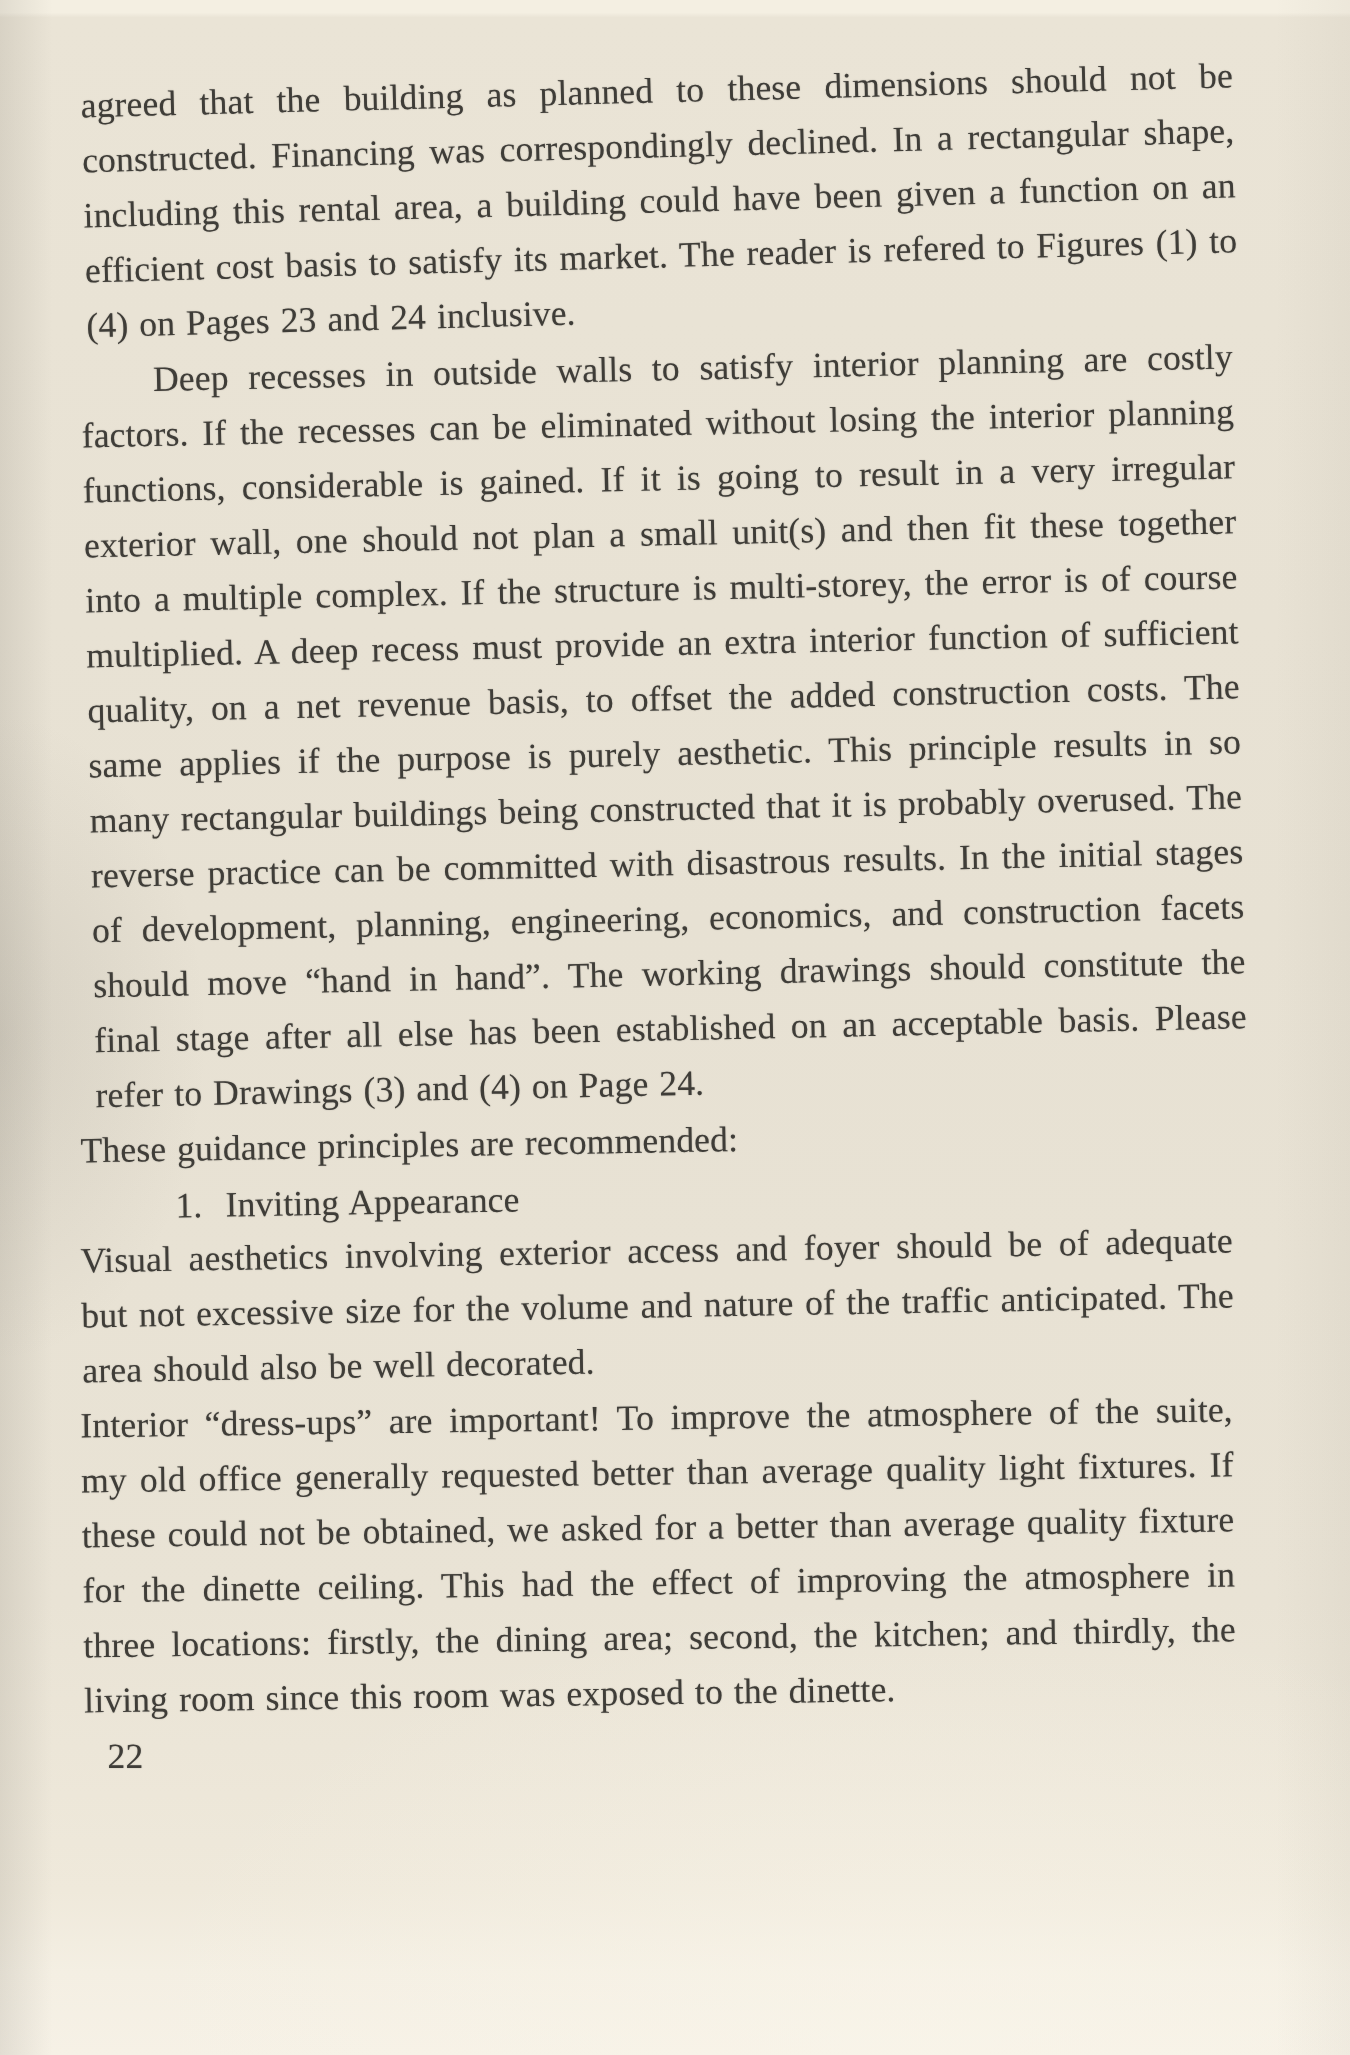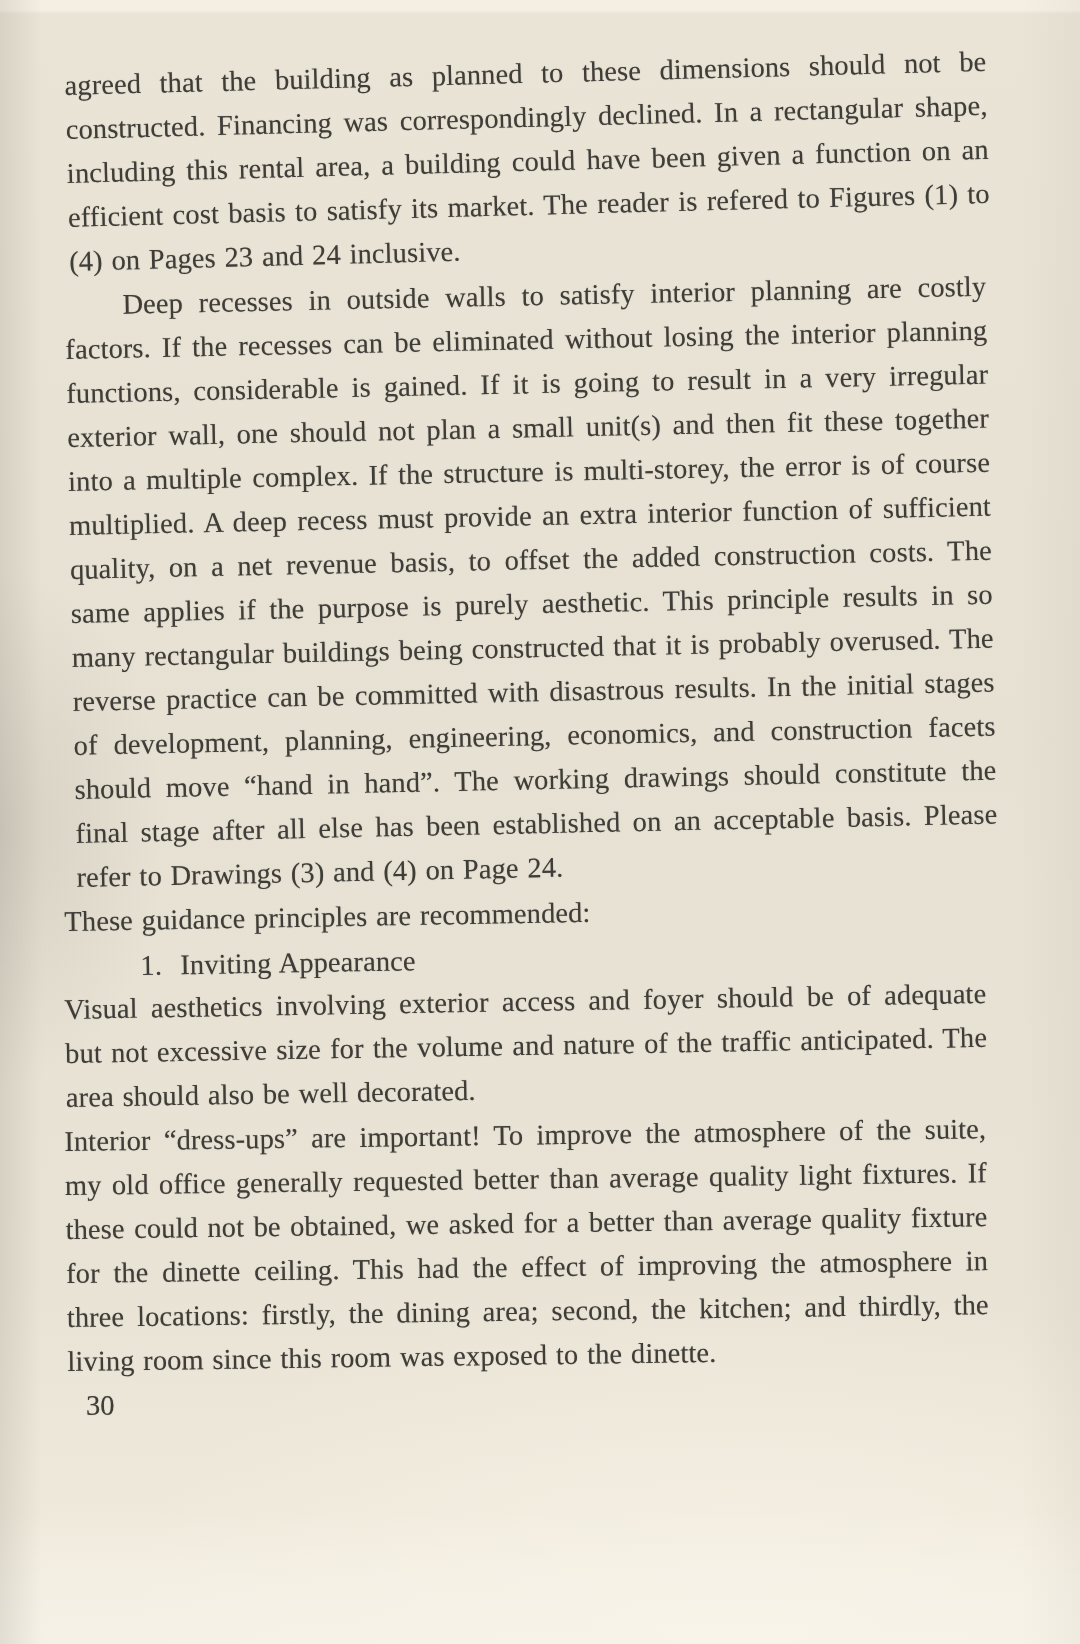--- a/index.html
+++ b/index.html
@@ -60,16 +60,16 @@
 
     <div class="tilt-c item-row">
       <span class="item-num">1.</span>
       <span class="item-title">Inviting Appearance</span>
     </div>
 
     <p class="tilt-c item-body">Visual aesthetics involving exterior access and foyer should be of adequate but not excessive size for the volume and nature of the traffic anticipated. The area should also be well decorated.</p>
 
     <p class="tilt-d item-body2">Interior “dress-ups” are important! To improve the atmosphere of the suite, my old office generally requested better than average quality light fixtures. If these could not be obtained, we asked for a better than average quality fixture for the dinette ceiling. This had the effect of improving the atmosphere in three locations: firstly, the dining area; second, the kitchen; and thirdly, the living room since this room was exposed to the dinette.</p>
 
-    <p class="pagenum">30</p>
+    <p class="pagenum">22</p>
 
   </div>
 </div>
 
 </body></html>

